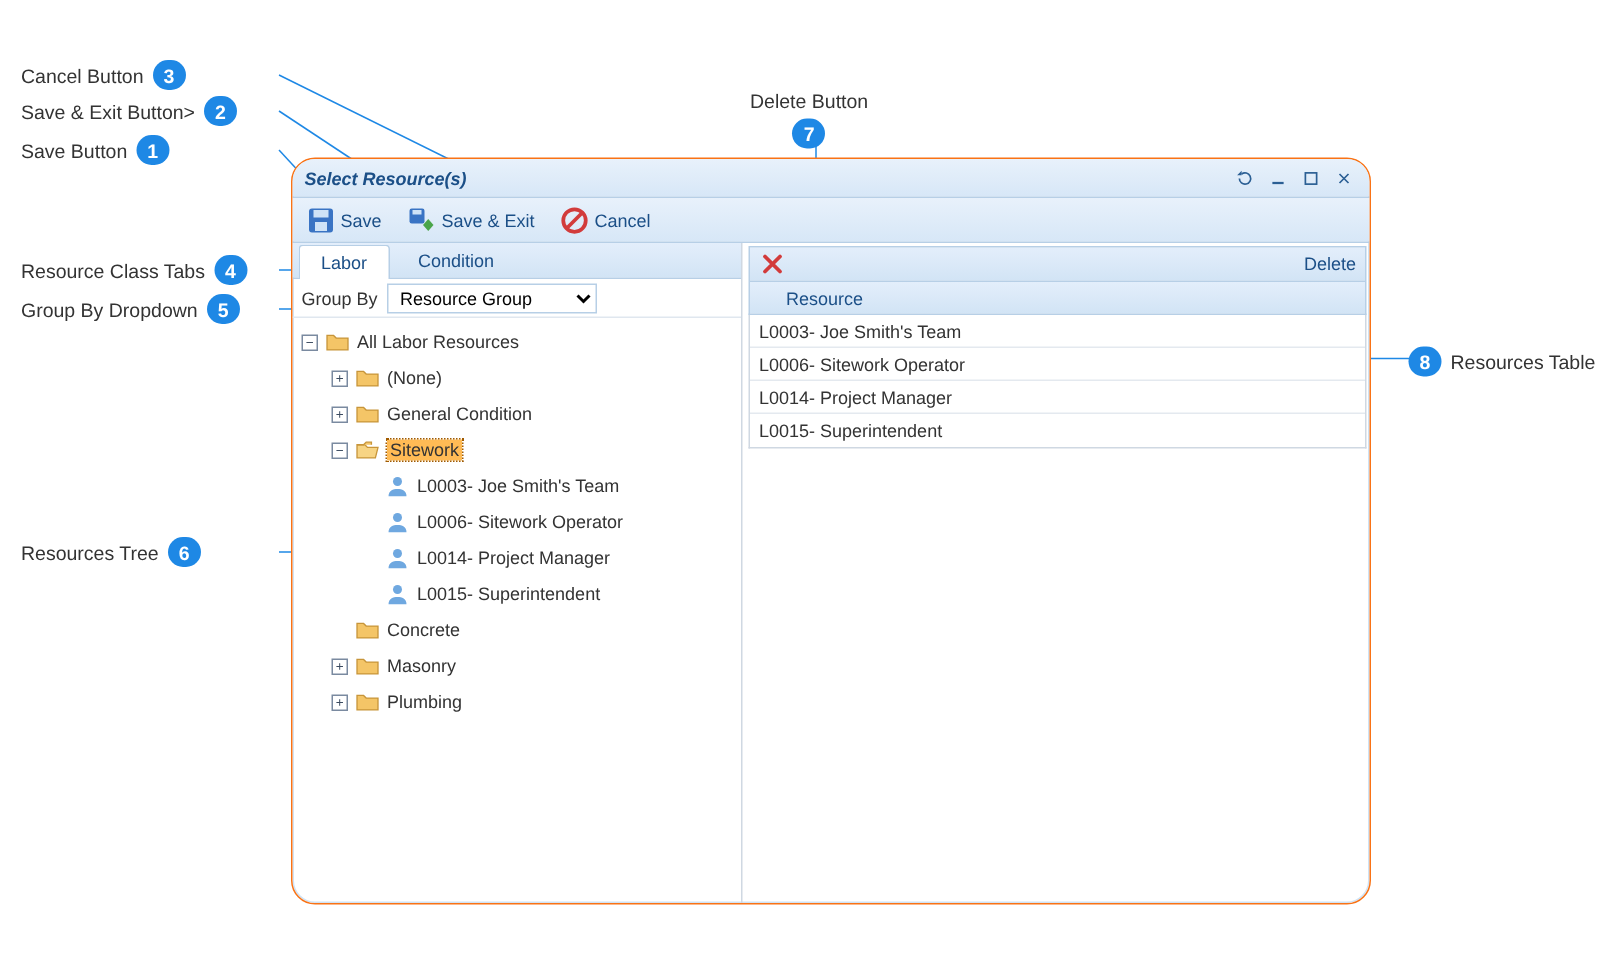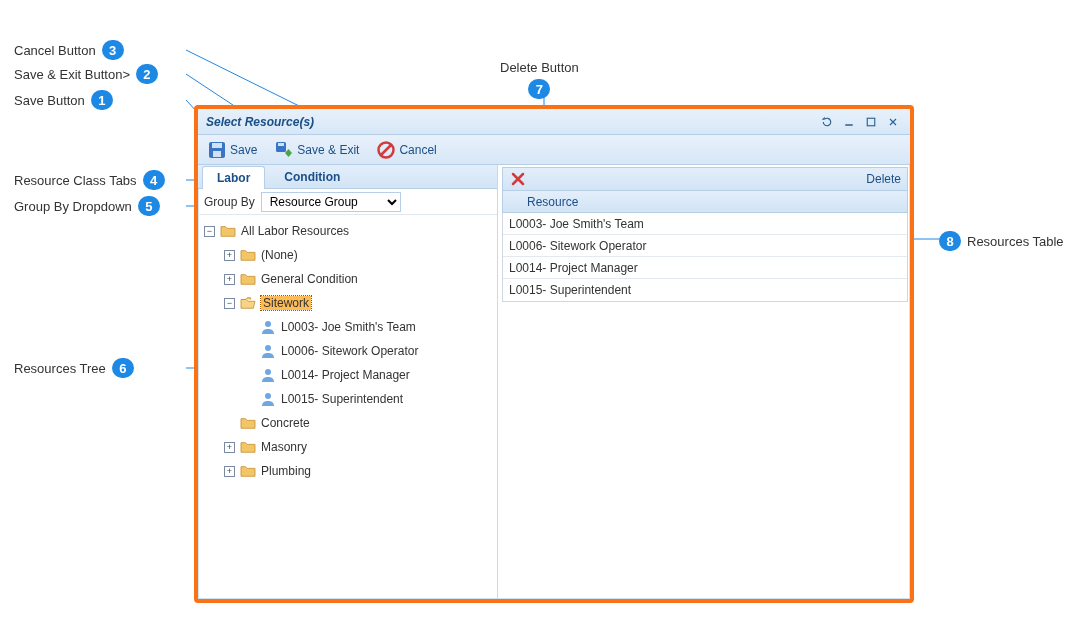--- a/index.html
+++ b/index.html
@@ -42,22 +42,22 @@
     height: 640px;
     pointer-events: none;
   }
   .leaders line { stroke: #1E88E5; stroke-width: 1; }
 
   
   .window {
     position: absolute;
     left: 194px; top: 105px;
     width: 720px; height: 498px;
-    border: 4px solid #f97316;
-    border-radius: 4px;
+    border: 1px solid #f97316;
+    border-radius: 16px;
     background: #fff;
     box-shadow: 0 0 0 1px #cfe3f5 inset;
     display: flex;
     flex-direction: column;
     overflow: hidden;
   }
   .titlebar {
     height: 26px;
     background: linear-gradient(#e8f1fb, #d7e7f7);
     border-bottom: 1px solid #b7cfe6;
@@ -119,21 +119,20 @@
   }
 
   
   .tabbar {
     height: 24px;
     background: linear-gradient(#e3eefb, #d2e4f5);
     display: flex;
     align-items: flex-end;
     padding-left: 4px;
     border-bottom: 1px solid #b7cfe6;
-    font-weight: bold;
   }
   .tab {
     padding: 4px 14px;
     color: #1b4f87;
     border: 1px solid transparent;
     border-bottom: none;
     border-radius: 3px 3px 0 0;
     margin-right: 4px;
   }
   .tab.active {

